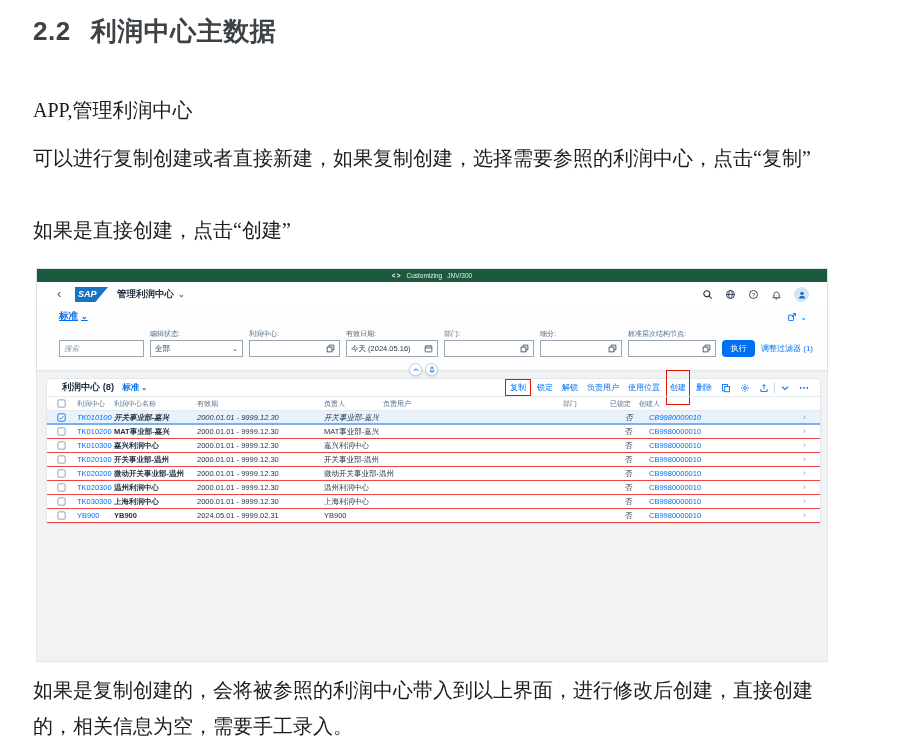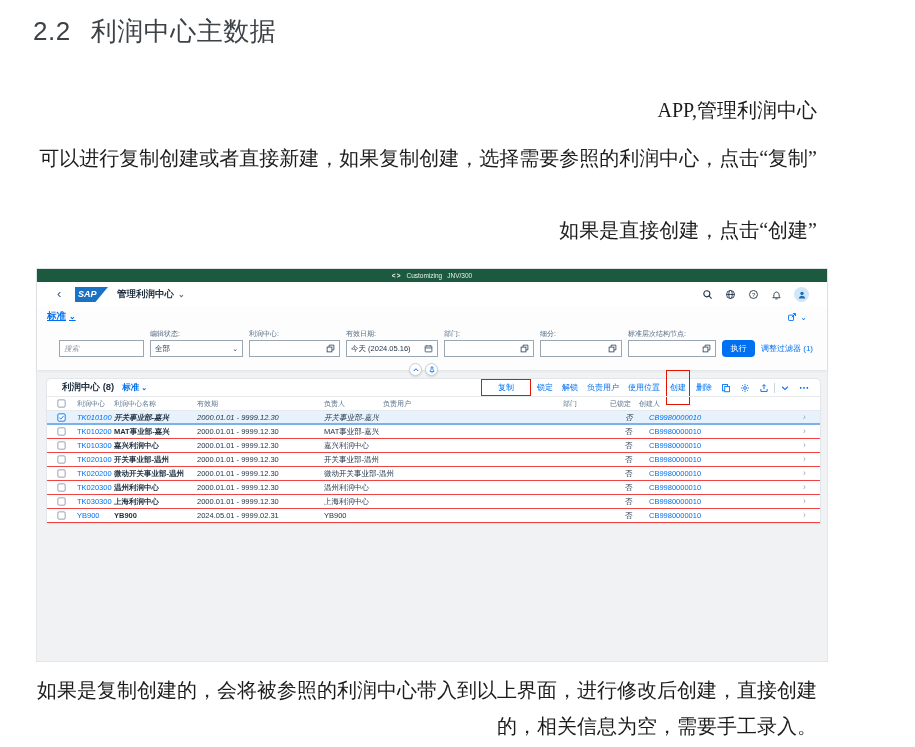--- a/index.html
+++ b/index.html
@@ -1,22 +1,22 @@
 <!DOCTYPE html>
 <html><head>
 <meta charset="utf-8">
 <style>
   html,body{margin:0;padding:0;background:#fff;width:915px;height:747px;overflow:hidden;}
   .page{position:relative;width:915px;height:747px;background:#fff;font-family:"Liberation Sans",sans-serif;}
 
   
-  .heading{position:absolute;left:33px;top:14px;margin:0;font-size:26px;font-weight:400;color:#3d4247;letter-spacing:.5px;}
+  .heading{position:absolute;left:33px;top:14px;margin:0;font-size:26px;font-weight:700;color:#3d4247;letter-spacing:.5px;}
   .heading .num{margin-right:20px;}
   .docp{position:absolute;left:33px;width:784px;margin:0;font-family:"Liberation Serif","DejaVu Serif",serif;
-        font-size:20px;line-height:36px;color:#1c1c1c;text-align:right;}
+        font-size:20px;line-height:36px;color:#1c1c1c;}
   .p1{top:92px;}
   .p2{top:140px;}
   .p3{top:212px;}
   .p4{top:672px;}
 
   
   .shot{position:absolute;left:36px;top:268px;width:792px;height:394px;background:#f0f2f4;
         border:1px solid #e3e6e9;box-sizing:border-box;font-family:"Liberation Sans",sans-serif;}
   .shot-top{position:absolute;left:0;top:0;width:100%;height:101px;background:#fdfdfe;box-shadow:0 1px 3px rgba(0,0,0,.07);}
 
@@ -30,21 +30,21 @@
            clip-path:polygon(0 0,100% 0,62% 100%,0 100%);color:#fff;font-size:9px;font-style:italic;
            font-weight:bold;line-height:15px;padding-left:3px;box-sizing:border-box;}
   .apptitle{position:absolute;left:80px;top:6px;font-size:9.5px;font-weight:600;color:#1d2d3e;}
   .apptitle .caret{color:#5b738b;font-size:8px;margin-left:4px;}
   .shellicons{position:absolute;right:18px;top:5px;display:flex;align-items:center;gap:12px;}
   .shell-ic{width:11px;height:11px;color:#223548;display:inline-block;}
   .shell-ic svg{width:100%;height:100%;display:block;}
   .avatar{width:15px;height:15px;border-radius:50%;background:#d2e6f9;display:flex;align-items:center;justify-content:center;}
   .avatar svg{width:10px;height:10px;}
 
-  .variantrow{position:absolute;left:10px;top:41px;font-size:9.5px;font-weight:600;color:#0070f2;text-decoration:underline;}
+  .variantrow{position:absolute;left:22px;top:41px;font-size:9.5px;font-weight:600;color:#0070f2;text-decoration:underline;}
   .variantrow .caret{font-size:8px;margin-left:3px;}
   .sharebox{position:absolute;right:20px;top:43px;display:flex;align-items:center;gap:3px;color:#0070f2;}
   .sharebox .ic{width:10px;height:10px;}
   .sharebox svg{width:100%;height:100%;display:block;}
   .sharebox .caret{font-size:8px;}
 
   
   .filterbar{position:absolute;left:22px;top:60px;right:4px;display:flex;gap:6px;align-items:flex-end;}
   .ffield{display:flex;flex-direction:column;}
   .flabel{font-size:7px;color:#556a7f;height:9px;margin-bottom:2px;white-space:nowrap;}
@@ -67,21 +67,21 @@
 
   
   .card{position:absolute;left:9px;top:109px;width:775px;background:#fff;border:1px solid #e2e6ea;
         border-radius:5px 5px 0 0;box-sizing:border-box;}
   .cardhead{height:17px;display:flex;align-items:center;padding:0 10px 0 15px;position:relative;}
   .ttitle{font-size:9.5px;font-weight:700;color:#1d2d3e;white-space:nowrap;}
   .tvariant{font-size:8.5px;font-weight:600;color:#0070f2;margin-left:8px;white-space:nowrap;}
   .tvariant .caret{font-size:7px;margin-left:2px;}
   .toolbar{margin-left:auto;display:flex;align-items:center;gap:9px;}
   .action{font-size:8px;color:#0070f2;white-space:nowrap;cursor:pointer;}
-  .ann-copy{border:1.6px solid #e51400;padding:2px 16px;margin:-2px -3px;}
+  .ann-copy{border:1.6px solid #e51400;padding:2px 4px;margin:-2px -3px;}
   .ann-create{border:1.6px solid #e51400;padding:11px 3px;margin:-11px -3px;}
   .tbic{width:10px;height:10px;color:#0070f2;cursor:pointer;}
   .tbic svg{width:100%;height:100%;display:block;}
   .tsep{width:1px;height:10px;background:#ccd4dc;margin:0 -4px;}
   .overflow{font-size:10px;color:#0070f2;font-weight:bold;letter-spacing:1px;cursor:pointer;}
 
   .thead{position:relative;height:13px;border-top:1px solid #e7eaec;border-bottom:1px solid #e7eaec;}
   .thead .hc{position:absolute;top:0;line-height:13px;font-size:7px;color:#5b738b;white-space:nowrap;}
   .hcb{position:absolute;left:10px;top:2px;width:9px;height:9px;color:#7a8ca0;cursor:pointer;}
   .hcb svg,.cb svg{width:100%;height:100%;display:block;}

